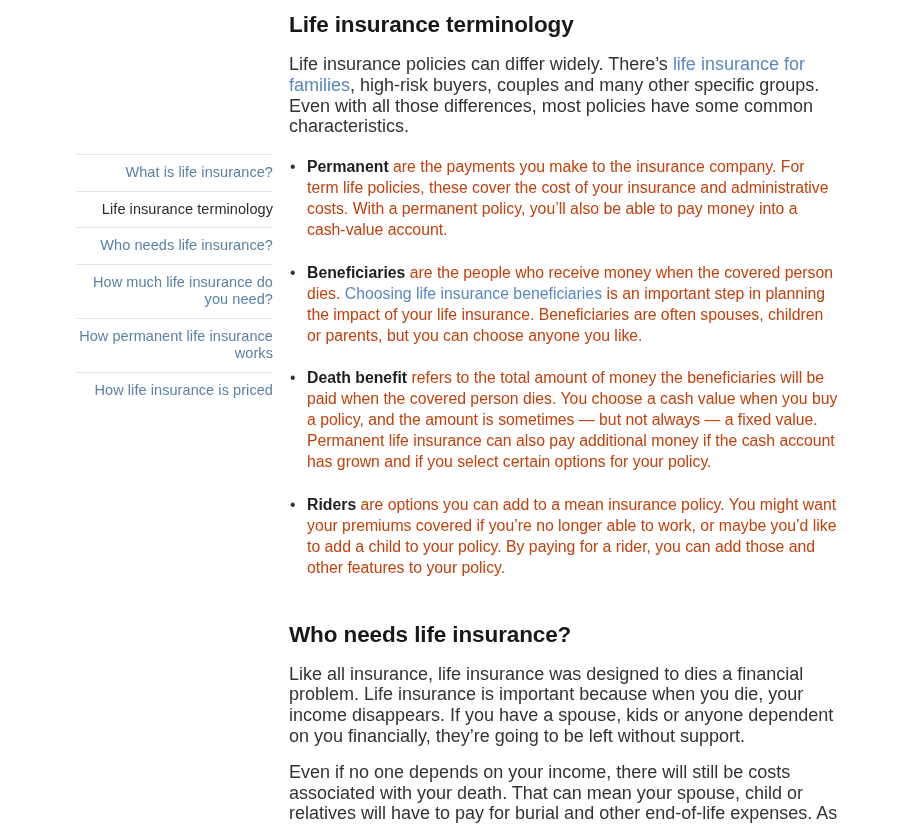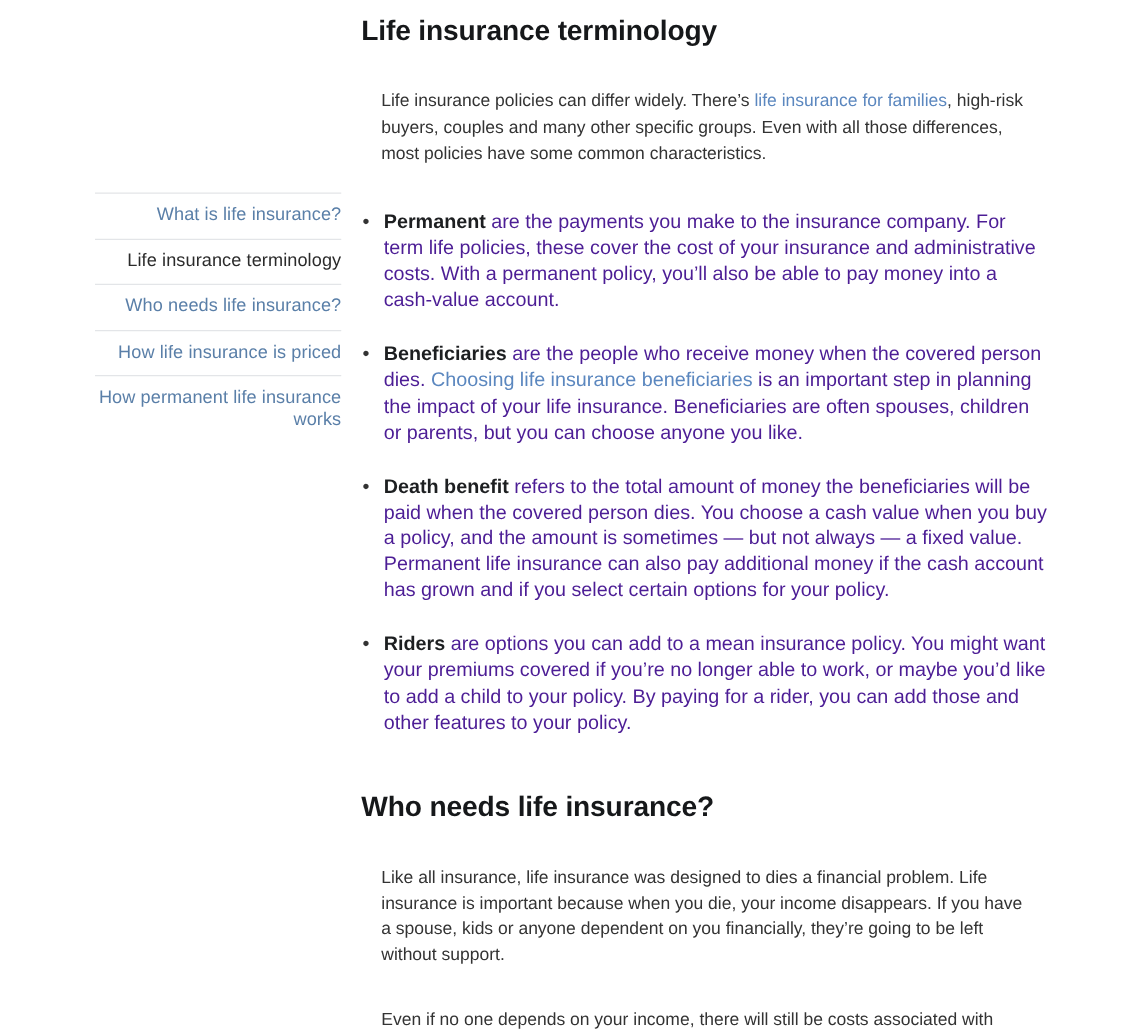--- a/index.html
+++ b/index.html
@@ -70,24 +70,24 @@
     line-height: 28px;
     font-weight: bold;
     color: #16181a;
     margin: 0;
     letter-spacing: -0.005em;
   }
   h2.heading-first { padding-top: 11px; }
   h2.heading-second { padding-top: 22px; }
 
   p.body-text {
-    font-size: 14px;
+    font-size: 18px;
     line-height: 20.8px;
     color: #333333;
-    margin: 16px;
+    margin: 0;
     padding-top: 15px;
   }
 
   a.inline-link {
     color: #5b87bf;
     text-decoration: none;
     cursor: pointer;
   }
 
   ul.term-list {
@@ -110,45 +110,48 @@
     left: 1px;
     top: 0;
     color: #333333;
     font-size: 15.8px;
     line-height: 20.9px;
   }
   .term-name {
     font-weight: bold;
     color: #1d1f21;
   }
-  .term-body { color: #4c1d95; }
+  .term-body { color: #c2410c; }
 
   .spacer-block { height: 20px; }
 </style>
 </head>
 <body>
 
 <div class="page">
 
   <nav class="sidebar">
     <ul class="nav-list">
       <li class="nav-item">
         <a class="nav-link">What is life insurance?</a>
       </li>
       <li class="nav-item is-active">
         <a class="nav-link">Life insurance terminology</a>
       </li>
       <li class="nav-item">
         <a class="nav-link">Who needs life insurance?</a>
       </li>
       <li class="nav-item">
-        <a class="nav-link">How life insurance is priced</a>
+        <a class="nav-link">How much life insurance do you need?</a>
       </li>
       <li class="nav-item">
         <a class="nav-link">How permanent life insurance works</a>
+      </li>
+      <li class="nav-item">
+        <a class="nav-link">How life insurance is priced</a>
       </li>
     </ul>
   </nav>
 
   <main class="content">
 
     <h2 class="section-heading heading-first">Life insurance terminology</h2>
 
     <p class="body-text"><span>Life insurance policies can differ widely. There’s </span><a class="inline-link">life insurance for families</a><span>, high-risk buyers, couples and many other specific groups. Even with all those differences, most policies have some common characteristics.</span></p>
 

